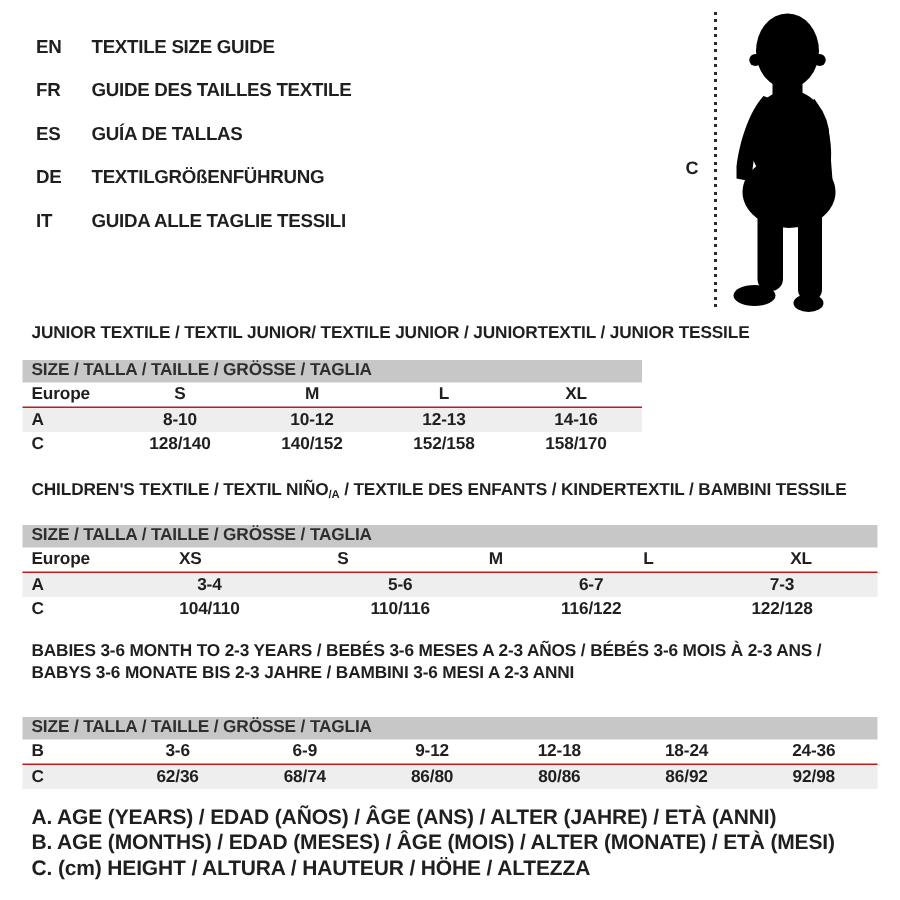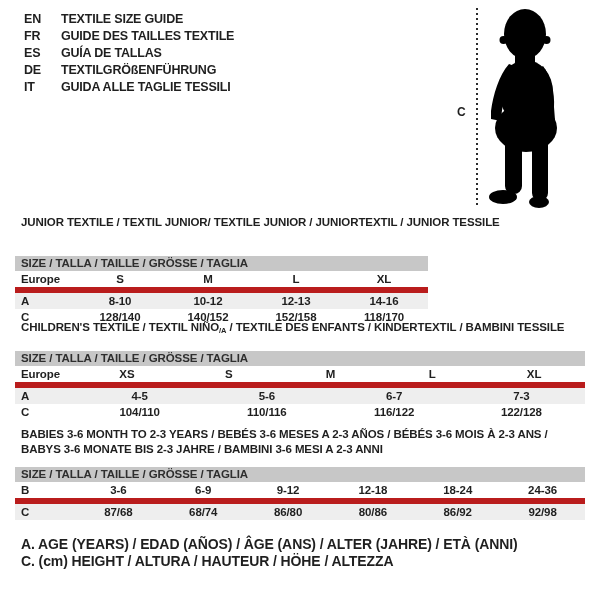--- a/index.html
+++ b/index.html
@@ -3,46 +3,46 @@
 <meta charset="utf-8">
 <style>
   html,body{margin:0;padding:0;}
   body{
     width:600px;height:600px;background:#ffffff;position:relative;overflow:hidden;
     font-family:"Liberation Sans","DejaVu Sans",sans-serif;color:#1f1f1f;
     -webkit-font-smoothing:antialiased;
   }
   
   .lang-header{position:absolute;left:24px;top:11px;}
-  .lang-row{display:flex;height:17px;line-height:17px;font-size:12.5px;font-weight:bold;letter-spacing:-0.2px;}
+  .lang-row{display:flex;height:17px;line-height:17px;font-size:12.5px;font-weight:bold;letter-spacing:-0.2px;margin-top:12px;}
   .lang-code{width:37px;flex:none;}
   
   .measure-line{
     position:absolute;left:476px;top:8px;width:2px;height:198px;
     background:repeating-linear-gradient(to bottom,#2b2b2b 0 2px,transparent 2px 5px);
   }
   .c-label{position:absolute;left:457px;top:105px;font-size:12px;font-weight:bold;}
   .baby-svg{position:absolute;left:488px;top:5px;}
   
   .section{position:absolute;left:15px;}
   .sec-junior{top:215px;width:413px;}
   .sec-children{top:320px;width:570px;}
   .sec-babies{top:427px;width:570px;}
   .sec-title{font-size:11.5px;font-weight:bold;line-height:14px;margin:0 0 0 6px;letter-spacing:-0.1px;white-space:nowrap;}
-  .sec-junior .sec-title{margin-bottom:27px;text-align:right;}
+  .sec-junior .sec-title{margin-bottom:11px;text-align:right;}
   .sec-children .sec-title{margin-bottom:13px;}
-  .sec-babies .sec-title{margin-bottom:10px;line-height:15px;}
+  .sec-babies .sec-title{margin-bottom:21px;line-height:15px;}
   .sub{font-size:7.5px;vertical-align:-2px;}
   .tbl{width:100%;}
   .tbl-head{
     height:15px;line-height:15px;background:#c7c7c7;color:#2e2e2e;
     font-size:11.5px;font-weight:bold;padding-left:6px;letter-spacing:-0.1px;
   }
   .tbl-row{display:flex;height:16px;line-height:16px;font-size:11.5px;font-weight:bold;letter-spacing:-0.1px;}
-  .tbl-row.first{border-bottom:6px solid #b91c1c;}
+  .tbl-row.first{border-bottom:1px solid #b91c1c;}
   .tbl-row.shaded{background:#eeeeee;}
   .cell.label{width:55px;padding-left:6px;flex:none;text-align:left;}
   .cell.val{flex:1;text-align:center;}
   
   .footnotes{position:absolute;left:21px;top:536px;}
   .footnote{height:17px;line-height:17px;font-size:14px;font-weight:bold;letter-spacing:-0.1px;white-space:nowrap;}
 </style>
 </head>
 <body>
 
@@ -106,39 +106,39 @@
           <span class="cell val">8-10</span>
           <span class="cell val">10-12</span>
           <span class="cell val">12-13</span>
           <span class="cell val">14-16</span>
         </div>
         <div class="tbl-row">
           <span class="cell label">C</span>
           <span class="cell val">128/140</span>
           <span class="cell val">140/152</span>
           <span class="cell val">152/158</span>
-          <span class="cell val">118/170</span>
+          <span class="cell val">158/170</span>
         </div>
       </div>
     </section>
     <section class="section sec-children">
       <div class="sec-title"><span>CHILDREN'S TEXTILE / TEXTIL NIÑO</span><span class="sub">/A</span><span> / TEXTILE DES ENFANTS / KINDERTEXTIL / BAMBINI TESSILE</span></div>
       <div class="tbl">
         <div class="tbl-head">SIZE / TALLA / TAILLE / GRÖSSE / TAGLIA</div>
         <div class="tbl-row first">
           <span class="cell label">Europe</span>
           <span class="cell val">XS</span>
           <span class="cell val">S</span>
           <span class="cell val">M</span>
           <span class="cell val">L</span>
           <span class="cell val">XL</span>
         </div>
         <div class="tbl-row shaded">
           <span class="cell label">A</span>
-          <span class="cell val">4-5</span>
+          <span class="cell val">3-4</span>
           <span class="cell val">5-6</span>
           <span class="cell val">6-7</span>
           <span class="cell val">7-3</span>
         </div>
         <div class="tbl-row">
           <span class="cell label">C</span>
           <span class="cell val">104/110</span>
           <span class="cell val">110/116</span>
           <span class="cell val">116/122</span>
           <span class="cell val">122/128</span>
@@ -153,27 +153,28 @@
           <span class="cell label">B</span>
           <span class="cell val">3-6</span>
           <span class="cell val">6-9</span>
           <span class="cell val">9-12</span>
           <span class="cell val">12-18</span>
           <span class="cell val">18-24</span>
           <span class="cell val">24-36</span>
         </div>
         <div class="tbl-row shaded">
           <span class="cell label">C</span>
-          <span class="cell val">87/68</span>
+          <span class="cell val">62/36</span>
           <span class="cell val">68/74</span>
           <span class="cell val">86/80</span>
           <span class="cell val">80/86</span>
           <span class="cell val">86/92</span>
           <span class="cell val">92/98</span>
         </div>
       </div>
     </section>
   </div>
 
 <div class="footnotes">
     <div class="footnote">A. AGE (YEARS) / EDAD (AÑOS) / ÂGE (ANS) / ALTER (JAHRE) / ETÀ (ANNI)</div>
+    <div class="footnote">B. AGE (MONTHS) / EDAD (MESES) / ÂGE (MOIS) / ALTER (MONATE) / ETÀ (MESI)</div>
     <div class="footnote">C. (cm) HEIGHT / ALTURA / HAUTEUR / HÖHE / ALTEZZA</div>
   </div>
 
 </body></html>

